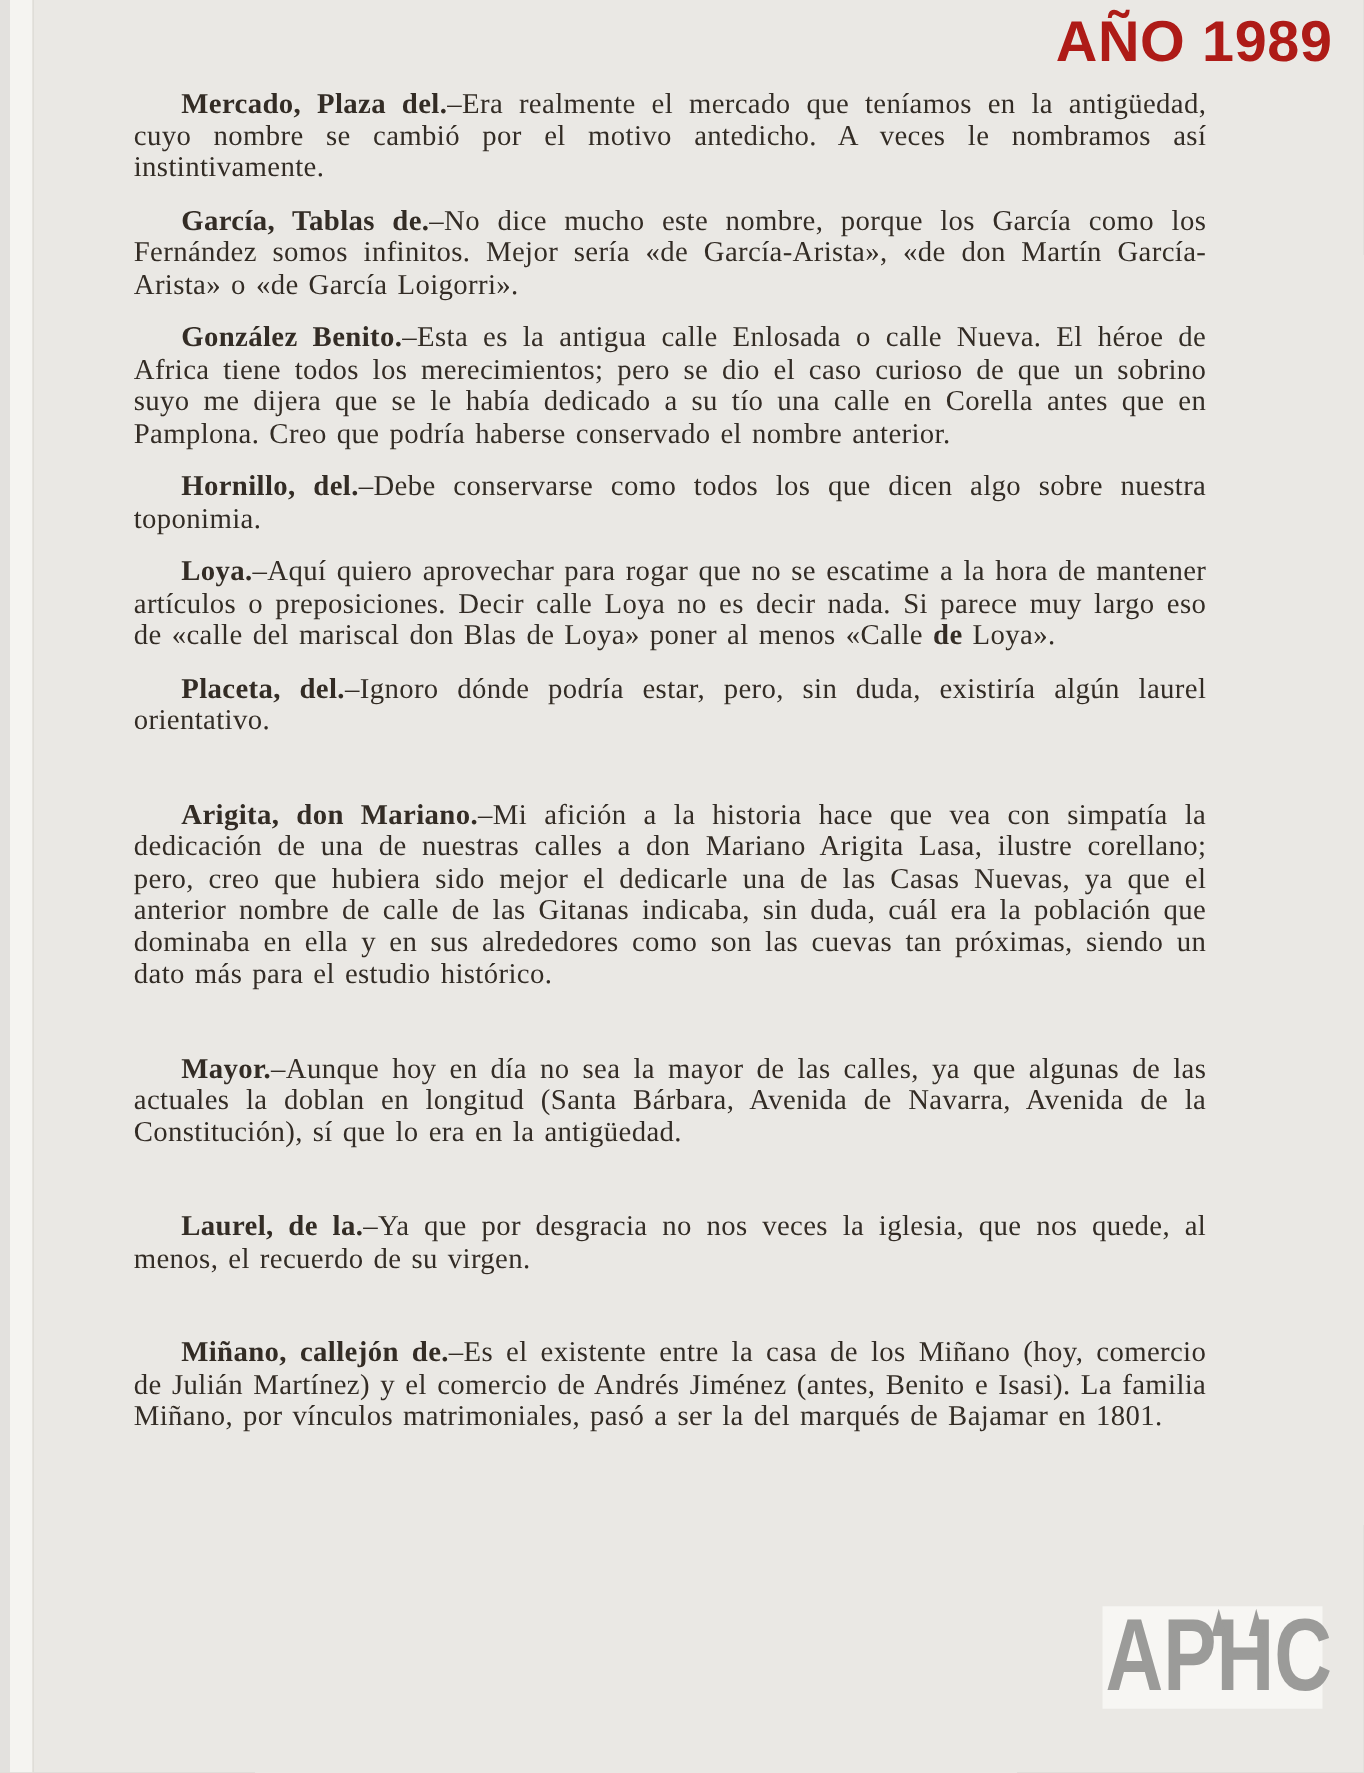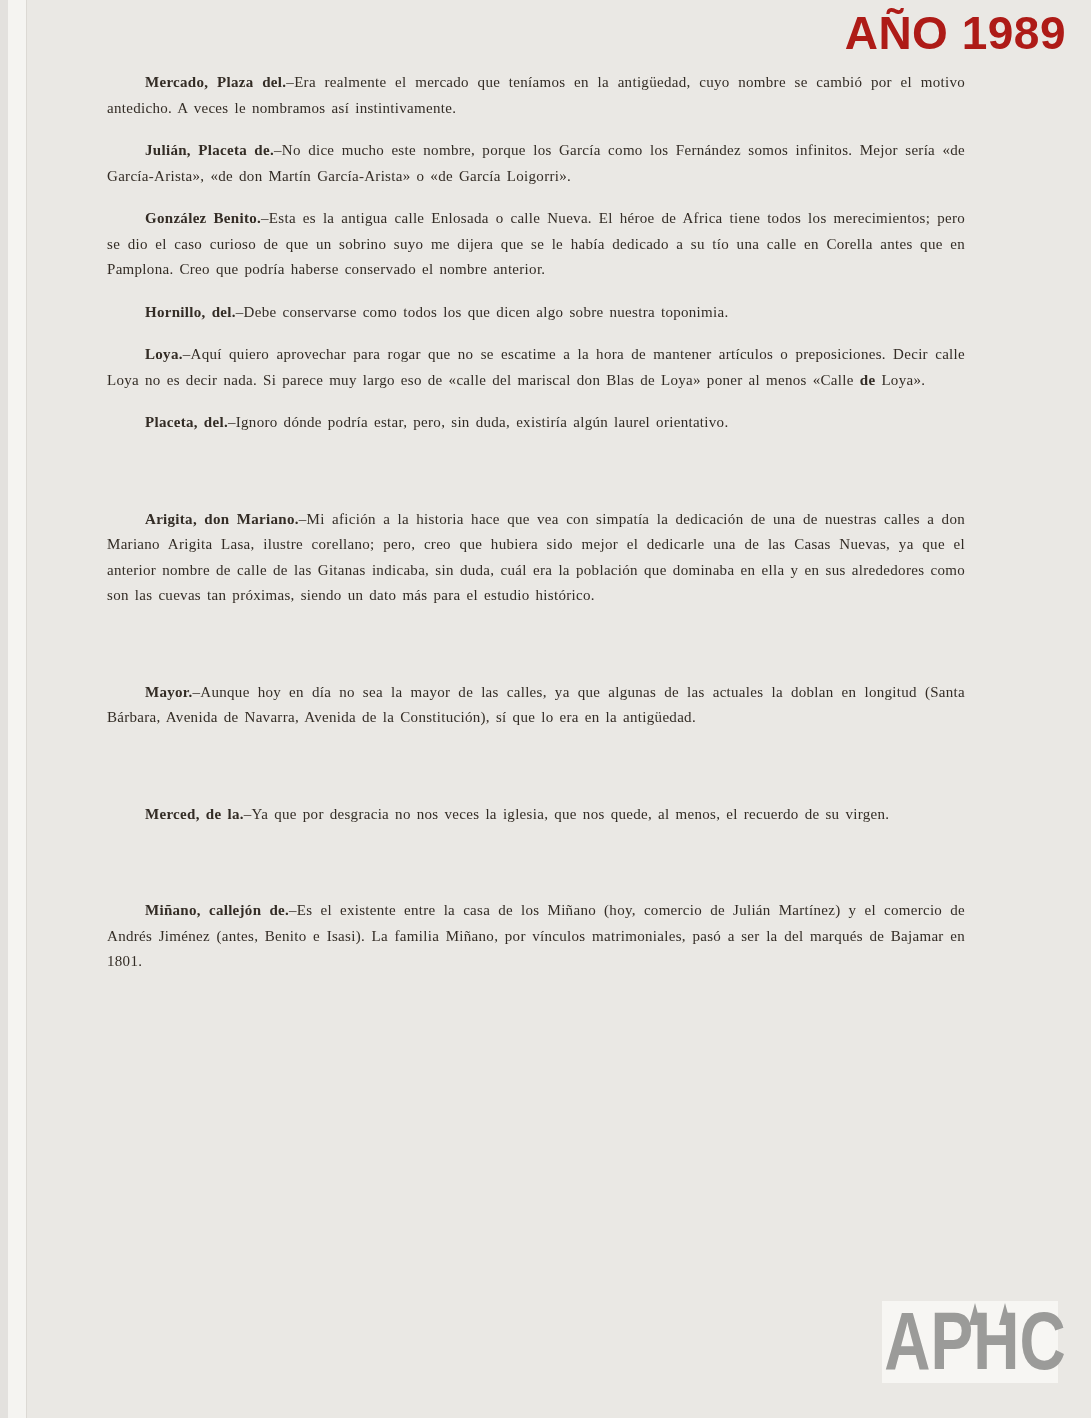--- a/index.html
+++ b/index.html
@@ -31,35 +31,34 @@
   }
 
   .body-block{
     position:absolute;left:107px;top:70px;width:858px;
     z-index:2;
   }
   .para{
     margin:0 0 17px 0;
     text-align:justify;
     text-indent:38px;
-    font-size:15px;
+    font-size:23px;
     line-height:25.5px;
     color:var(--text-color);
     letter-spacing:0.3px;
     word-spacing:2px;
     font-family:Liberation Serif, serif;
   }
-  .para.spaced{margin-top:71px;}
+  .para.spaced{margin-top:50px;}
   .para strong{font-weight:bold;}
 
   .watermark{
     position:absolute;left:882px;top:1285px;width:176px;height:82px;
     background:rgba(247,246,244,0.92);
     z-index:1;
-    margin-top:16px;
   }
   .wm-text{
     display:inline-block;
     font-family:"Liberation Sans", sans-serif;
     font-weight:bold;
     font-size:82px;
     line-height:80px;
     color:var(--wm);
     transform:scaleX(0.78);
     transform-origin:left bottom;
@@ -85,23 +84,23 @@
   <div class="year">AÑO 1989</div>
 
   <div class="watermark">
     <span class="wm-text">APHC</span>
     <div class="spire left"></div>
     <div class="spire right"></div>
   </div>
 
   <main class="body-block">
       <p class="para"><strong>Mercado, Plaza del.</strong><span>–Era realmente el mercado que teníamos en la antigüedad, cuyo nombre se cambió por el motivo antedicho. A veces le nombramos así instintivamente.</span></p>
-      <p class="para"><strong>Julián, Placeta de.</strong><span>–No dice mucho este nombre, porque los García como los Fernández somos infinitos. Mejor sería «de García-Arista», «de don Martín García-Arista» o «de García Loigorri».</span></p>
+      <p class="para"><strong>García, Tablas de.</strong><span>–No dice mucho este nombre, porque los García como los Fernández somos infinitos. Mejor sería «de García-Arista», «de don Martín García-Arista» o «de García Loigorri».</span></p>
       <p class="para"><strong>González Benito.</strong><span>–Esta es la antigua calle Enlosada o calle Nueva. El héroe de Africa tiene todos los merecimientos; pero se dio el caso curioso de que un sobrino suyo me dijera que se le había dedicado a su tío una calle en Corella antes que en Pamplona. Creo que podría haberse conservado el nombre anterior.</span></p>
       <p class="para"><strong>Hornillo, del.</strong><span>–Debe conservarse como todos los que dicen algo sobre nuestra toponimia.</span></p>
       <p class="para"><strong>Loya.</strong><span>–Aquí quiero aprovechar para rogar que no se escatime a la hora de mantener artículos o preposiciones. Decir calle Loya no es decir nada. Si parece muy largo eso de «calle del mariscal don Blas de Loya» poner al menos «Calle </span><strong>de</strong><span> Loya».</span></p>
       <p class="para"><strong>Placeta, del.</strong><span>–Ignoro dónde podría estar, pero, sin duda, existiría algún laurel orientativo.</span></p>
       <p class="para spaced"><strong>Arigita, don Mariano.</strong><span>–Mi afición a la historia hace que vea con simpatía la dedicación de una de nuestras calles a don Mariano Arigita Lasa, ilustre corellano; pero, creo que hubiera sido mejor el dedicarle una de las Casas Nuevas, ya que el anterior nombre de calle de las Gitanas indicaba, sin duda, cuál era la población que dominaba en ella y en sus alrededores como son las cuevas tan próximas, siendo un dato más para el estudio histórico.</span></p>
       <p class="para spaced"><strong>Mayor.</strong><span>–Aunque hoy en día no sea la mayor de las calles, ya que algunas de las actuales la doblan en longitud (Santa Bárbara, Avenida de Navarra, Avenida de la Constitución), sí que lo era en la antigüedad.</span></p>
-      <p class="para spaced"><strong>Merced, de la.</strong><span>–Ya que por desgracia no nos veces la iglesia, que nos quede, al menos, el recuerdo de su virgen.</span></p>
+      <p class="para spaced"><strong>Laurel, de la.</strong><span>–Ya que por desgracia no nos veces la iglesia, que nos quede, al menos, el recuerdo de su virgen.</span></p>
       <p class="para spaced"><strong>Miñano, callejón de.</strong><span>–Es el existente entre la casa de los Miñano (hoy, comercio de Julián Martínez) y el comercio de Andrés Jiménez (antes, Benito e Isasi). La familia Miñano, por vínculos matrimoniales, pasó a ser la del marqués de Bajamar en 1801.</span></p>
     </main>
 </div>
 
 </body></html>

